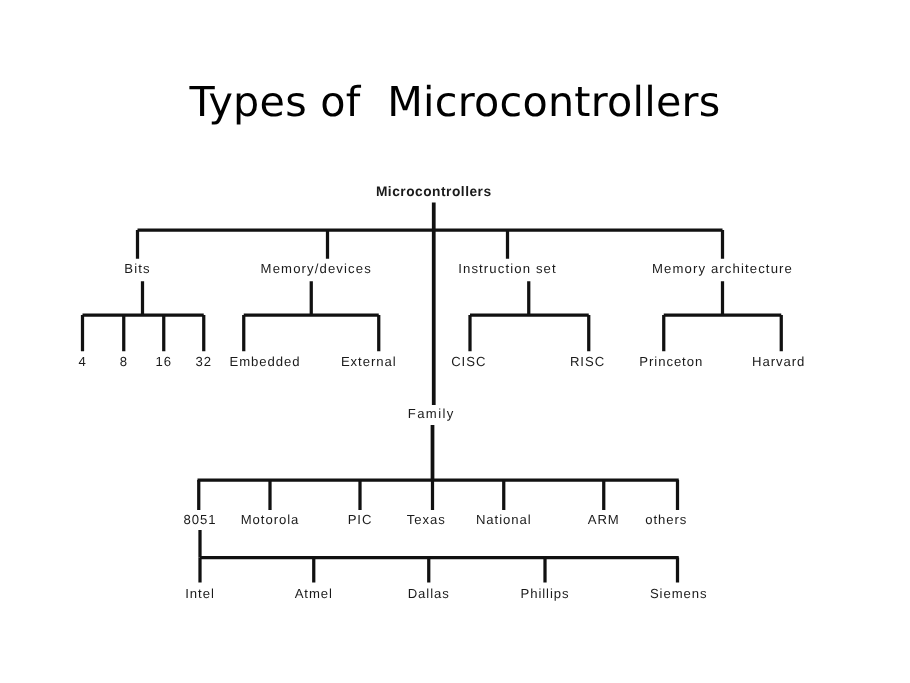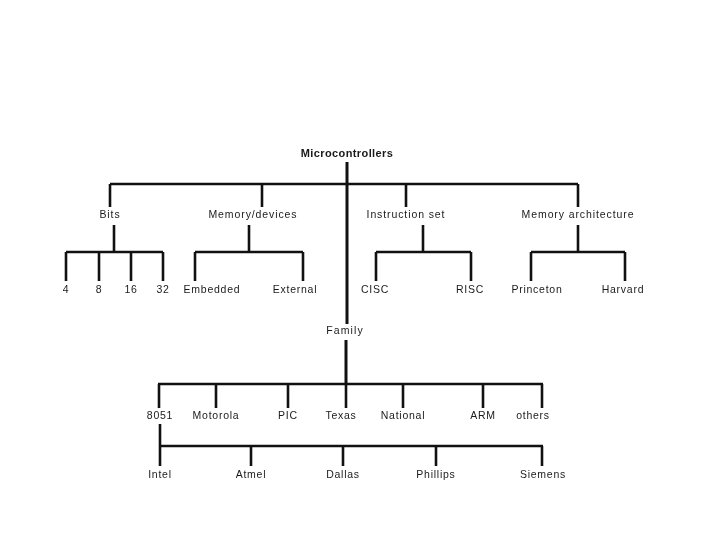--- a/index.html
+++ b/index.html
@@ -67,20 +67,21 @@
   }
   .connector.trunk {
     stroke-width: 3.0;
   }
 </style>
 </head>
 <body>
 
 <div id="slide">
 
+  <div id="slide-title">Types of  Microcontrollers</div>
 
   <svg id="tree-svg" width="728" height="546" viewBox="0 0 728 546">
 
     <g>
       <line class="connector trunk" x1="347" y1="162" x2="347" y2="324"></line>
     </g>
 
     <g>
       <line class="connector" x1="110" y1="184" x2="578" y2="184"></line>
       <line class="connector" x1="110" y1="184" x2="110" y2="207"></line>

